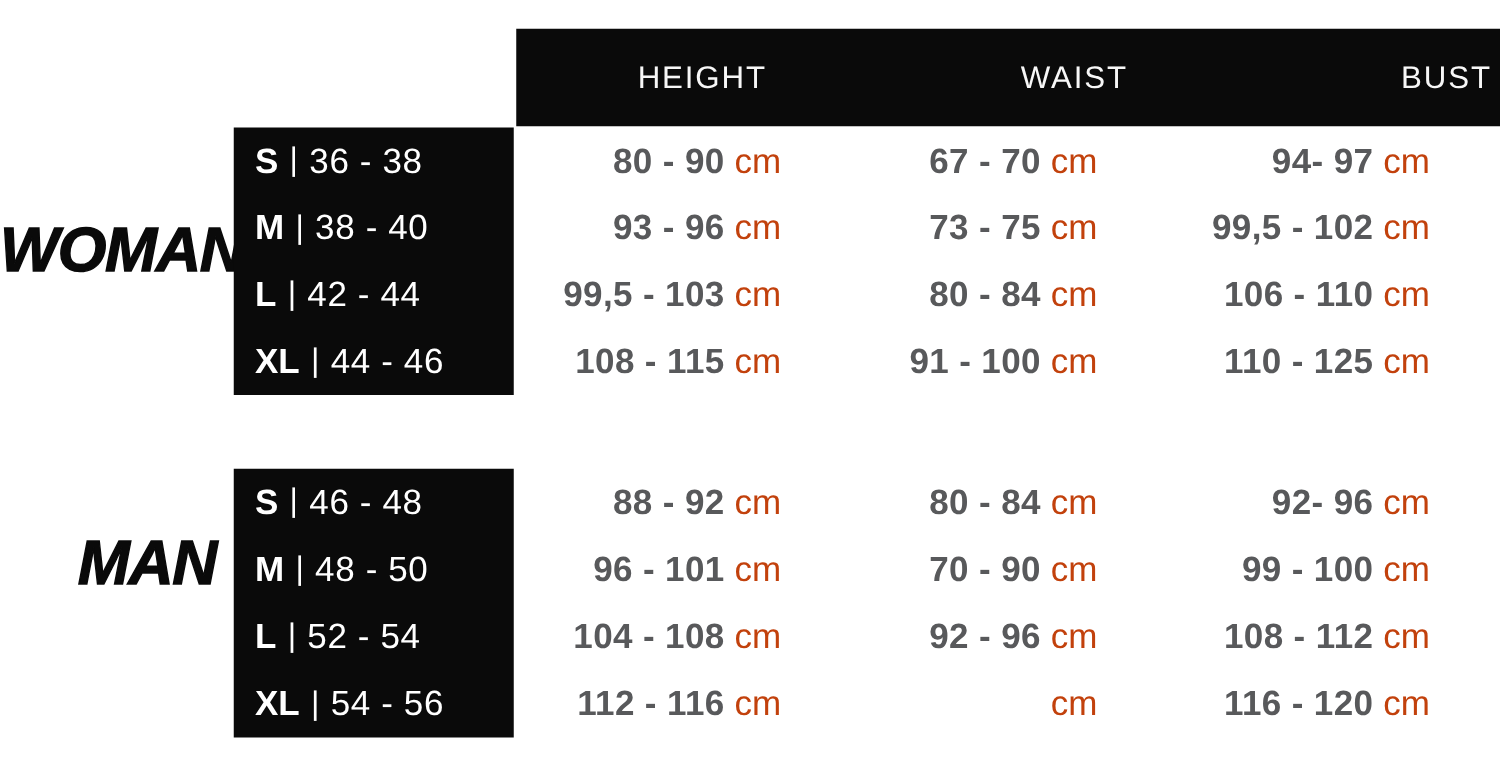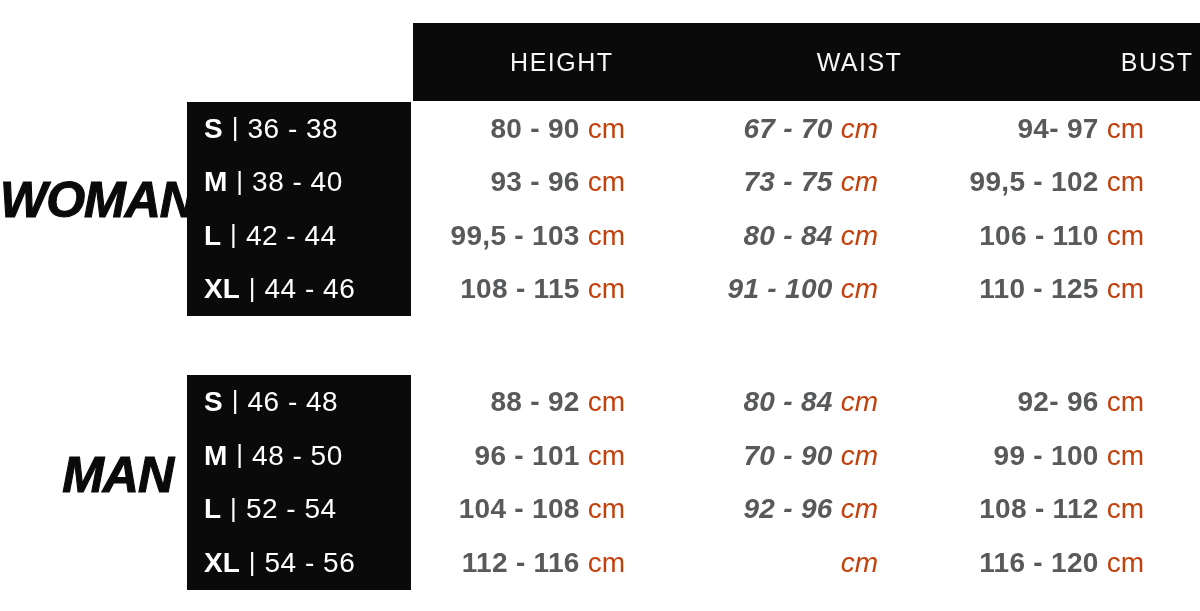--- a/index.html
+++ b/index.html
@@ -40,21 +40,21 @@
     text-align: right;
     font-size: 50px;
     line-height: 39px;
     font-weight: 700;
     font-style: italic;
     color: #0a0a0a;
     letter-spacing: -1px;
     -webkit-text-stroke: 1.1px #0a0a0a;
   }
   .label-woman { top: 181px; }
-  .label-man   { top: 456px; padding-left: 36px; }
+  .label-man   { top: 431px; padding-left: 36px; }
 
   
   .size-block {
     position: absolute;
     left: 187px;
     width: 224px;
     background: #0a0a0a;
     display: flex;
     flex-direction: column;
   }
@@ -85,21 +85,21 @@
   .grid-woman { top: 102px; height: 214px; grid-template-rows: repeat(4, 1fr); text-align: right; }
   .grid-man   { top: 375px; height: 215px; grid-template-rows: repeat(4, 1fr); }
 
   .data-cell {
     display: flex;
     align-items: center;
     justify-content: flex-end;
     white-space: nowrap;
   }
   .data-cell.c1 { padding-right: 42px; }
-  .data-cell.c2 { padding-right: 43px; font-style: italic; }
+  .data-cell.c2 { padding-right: 43px; }
   .data-cell.c3 { padding-right: 31px; }
 
   .val {
     font-size: 28px;
     font-weight: 700;
     color: #58595b;
     letter-spacing: 0.3px;
   }
   .unit {
     font-size: 28px;

